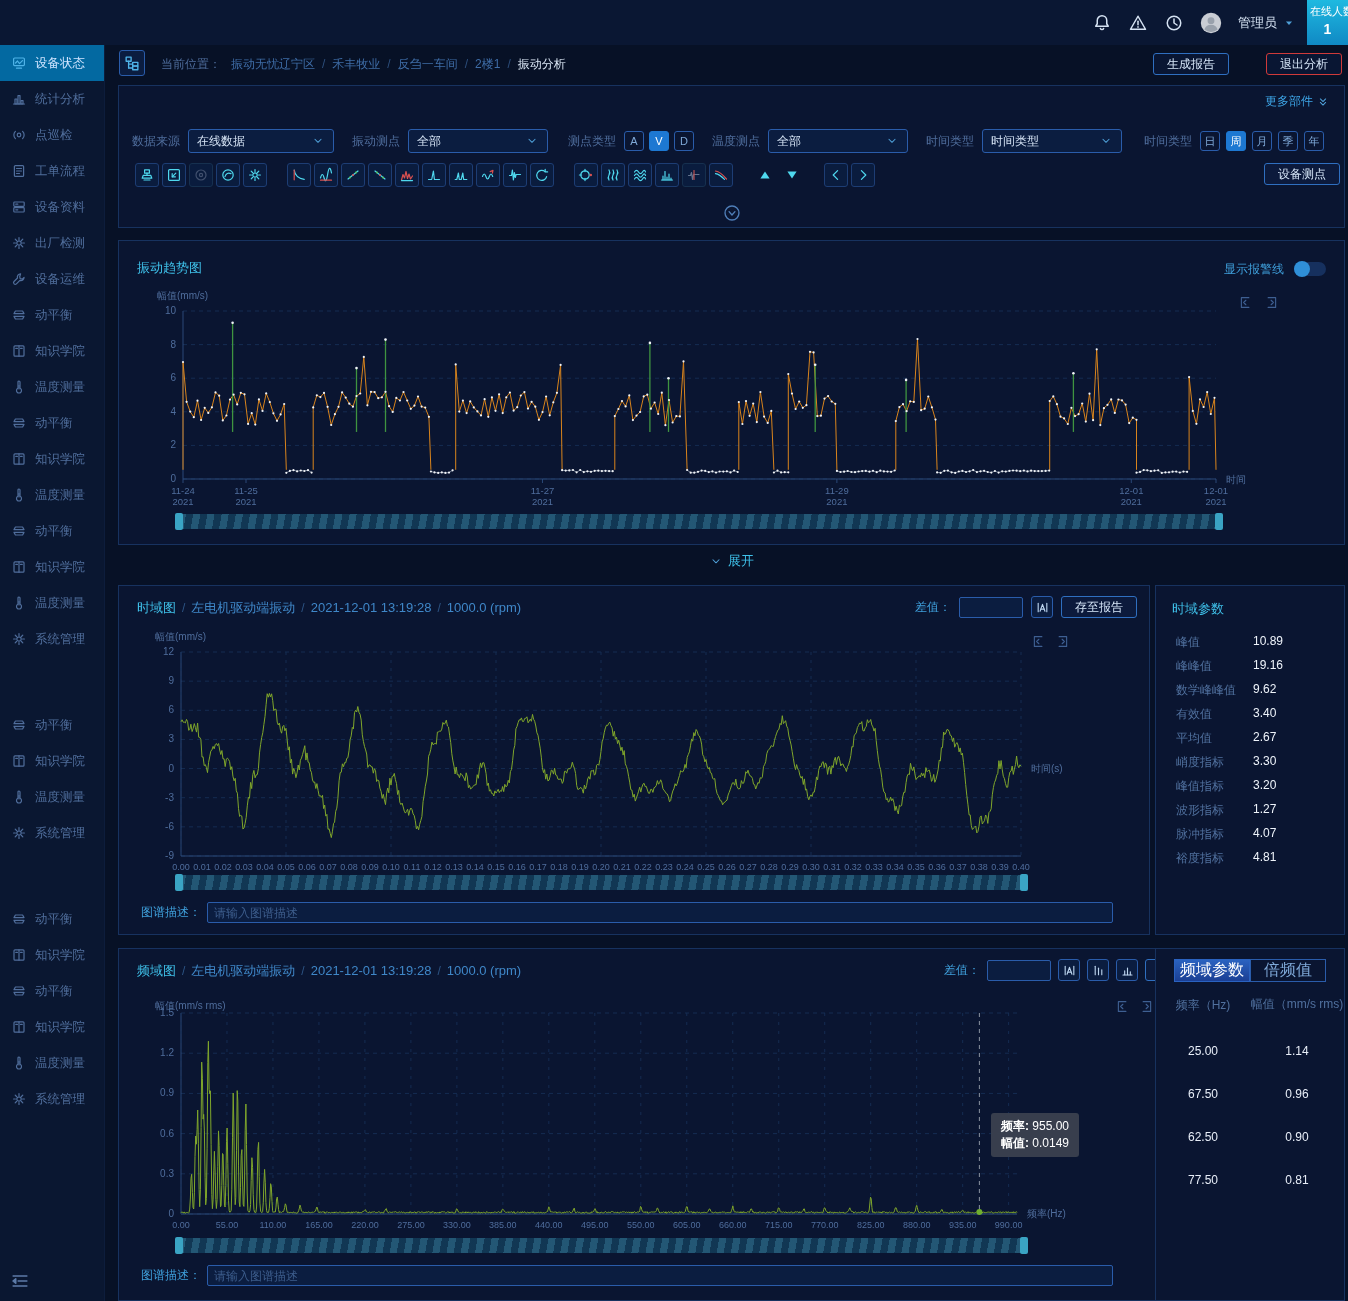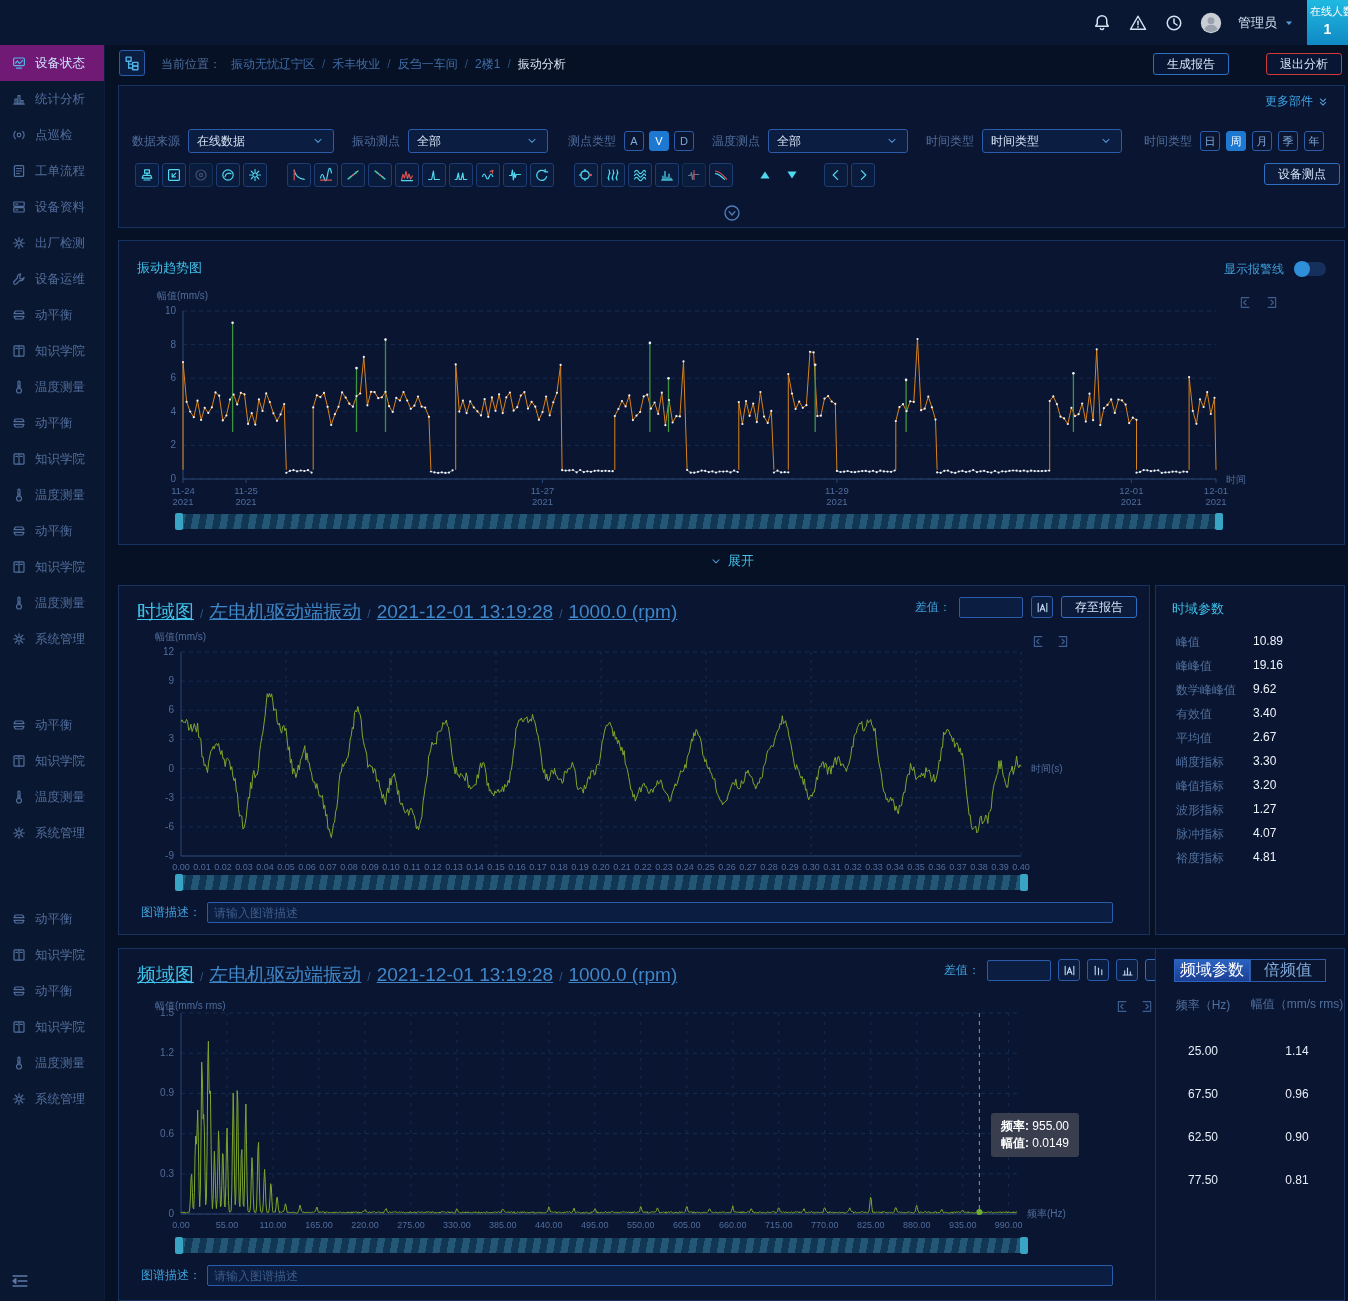--- a/index.html
+++ b/index.html
@@ -12,21 +12,21 @@
   .tbico{position:relative;display:inline-flex;width:20px;height:20px;color:#d5e2f2;cursor:pointer;}
   .admin{display:flex;align-items:center;gap:5px;cursor:pointer;color:#d5e2f2;font-size:13px;}
   .online-box{position:absolute;right:0;top:0;width:41px;height:45px;background:linear-gradient(180deg,#1fb9e0,#1089c4);
               color:#fff;overflow:hidden;padding:4px 3px;cursor:default;}
   .online-label{font-size:11px;white-space:nowrap;}
   .online-count{font-size:14px;font-weight:bold;text-align:center;margin-top:2px;}
   
   .sidebar{position:absolute;left:0;top:45px;width:105px;height:1256px;background:#0a1731;border-right:1px solid #0d1d3c;z-index:4;}
   .side-item{display:flex;align-items:center;gap:8px;height:36px;padding-left:11px;color:#506e9c;cursor:pointer;white-space:nowrap;font-size:12.5px;}
   .side-item .sicon{display:inline-flex;width:16px;height:16px;flex:0 0 16px;}
-  .side-item.active{background:#701a75;color:#cfe4ff;}
+  .side-item.active{background:#0369a1;color:#cfe4ff;}
   .side-item.active .sicon{color:#4fb3e8;}
   .side-gap{height:50px;}
   .collapse-btn{position:absolute;left:10px;bottom:12px;width:22px;height:18px;color:#5d7ba8;cursor:pointer;}
   
   .panel{position:absolute;background:#0a1531;border:1px solid #17325f;}
   .btn{display:inline-flex;align-items:center;justify-content:center;border:1px solid #2f6fc0;color:#d6e6f8;
        background:rgba(20,50,110,.18);border-radius:3px;font-size:12px;height:22px;padding:0 13px;cursor:pointer;white-space:nowrap;}
   .btn.red{border-color:#cf3a3a;}
   .link{color:#3ea6e8;cursor:pointer;display:inline-flex;align-items:center;gap:3px;}
   .select{display:inline-flex;justify-content:space-between;align-items:center;background:#0b1d40;border:1px solid #2a5caa;
@@ -37,21 +37,21 @@
       justify-content:center;color:#7fa9d8;font-size:11px;cursor:pointer;}
   .sq.sel{background:#1d78d2;border-color:#1d78d2;color:#fff;}
   .tbtn{width:24px;height:24px;border:1px solid #1d3d74;background:#0a1c3e;border-radius:3px;display:inline-flex;
         align-items:center;justify-content:center;color:#4fd8ee;cursor:pointer;flex:0 0 24px;}
   .tbtn.plain{border:none;background:none;}
   .tbtn.disabled{color:#41506e;border-color:#16304f;cursor:default;}
   .tbtn svg{display:block;}
   .iconbtn{width:22px;height:22px;border:1px solid #2a5caa;border-radius:3px;display:inline-flex;align-items:center;
            justify-content:center;color:#bcd4ee;cursor:pointer;background:#0b1d40;}
   .chart-title{color:#3fc1ea;font-size:13px;}
-  .hdr-part{color:#3f87c8;font-size:19px;text-decoration:underline;}
+  .hdr-part{color:#3f87c8;font-size:13px;}
   .hdr-part.first{color:#3fc1ea;}
   .hdr-sep{color:#2d5585;margin:0 6px;}
   .text-input{background:#0b1d40;border:1px solid #2a5caa;border-radius:2px;height:21px;color:#d6e4f5;font-size:12px;
               padding:0 6px;font-family:inherit;outline:none;}
   .text-input::placeholder{color:#3d5d8c;}
   .slider{position:absolute;height:15px;background:#0e2f49;border-radius:3px;
           background-image:repeating-linear-gradient(100deg,rgba(90,190,230,.28) 0 7px,rgba(40,110,160,.12) 7px 14px);}
   .slider .hdl{position:absolute;top:-1px;width:8px;height:17px;background:#3aa4c4;border-radius:2px;cursor:ew-resize;}
   .slider .hdl.l{left:-4px;} .slider .hdl.r{right:-4px;}
   .params-title{color:#3fc1ea;font-size:13px;}

